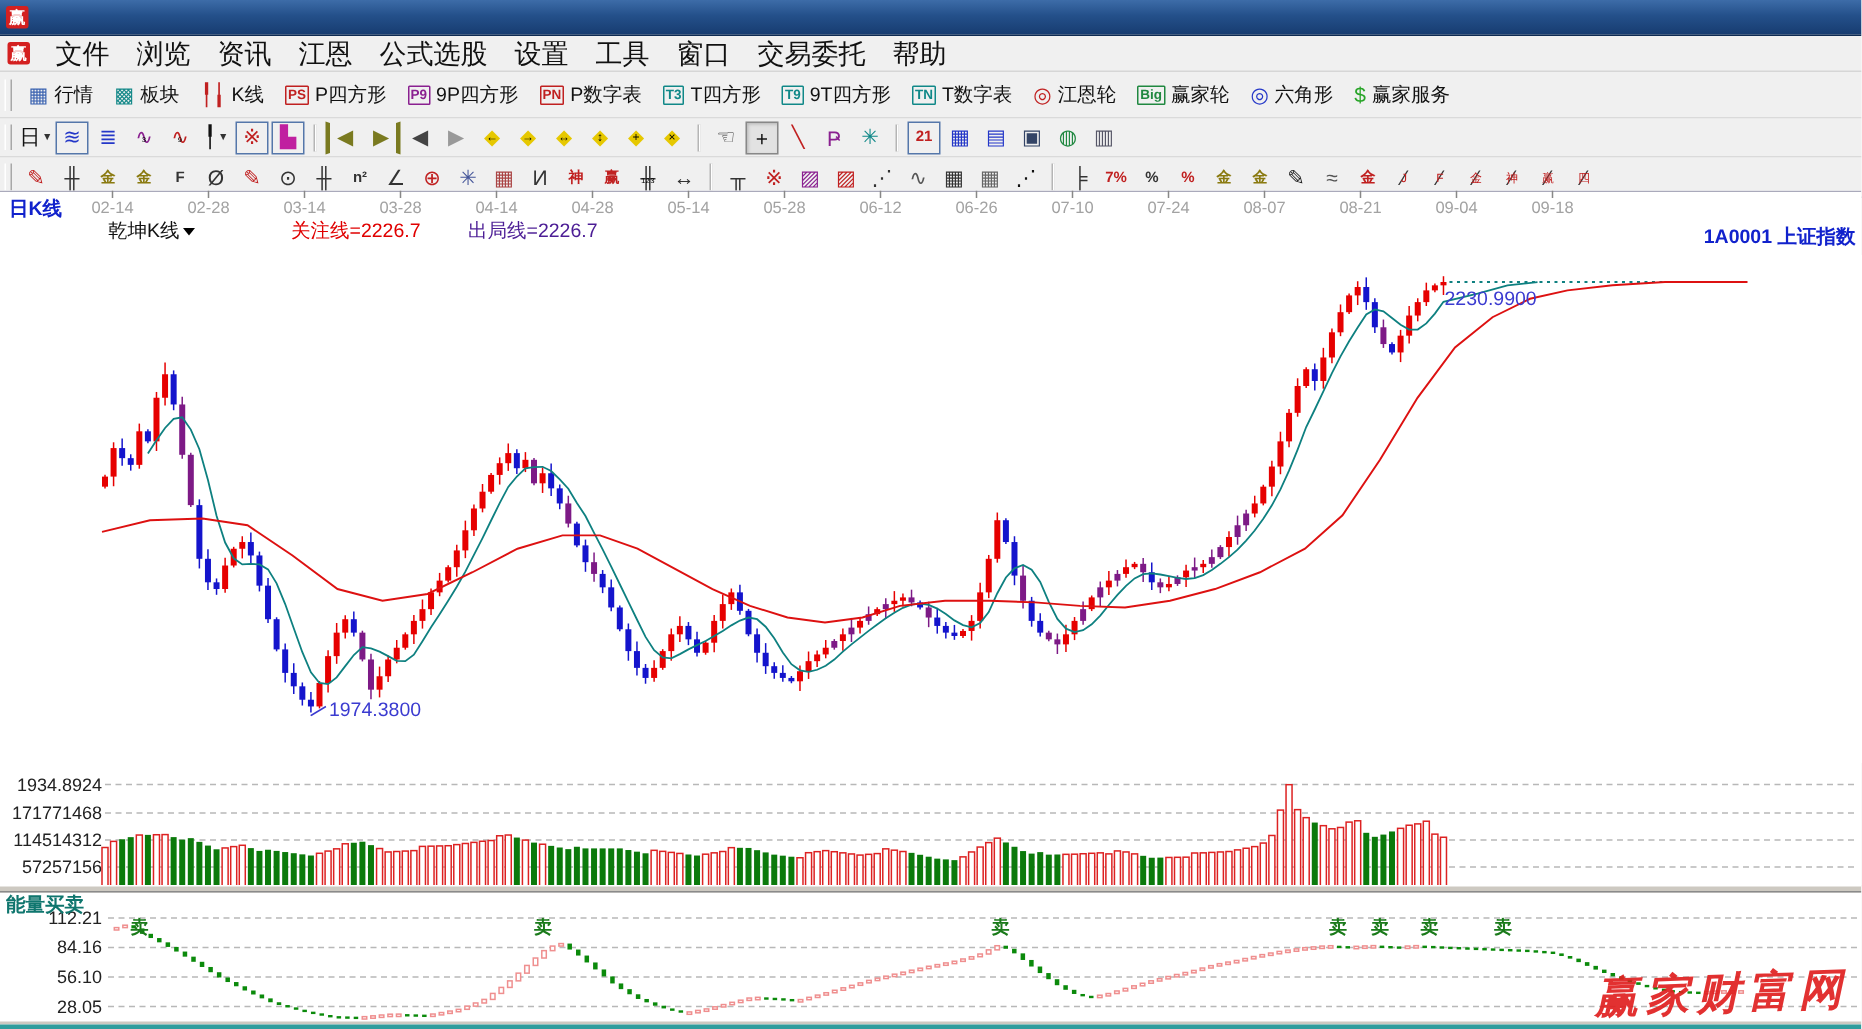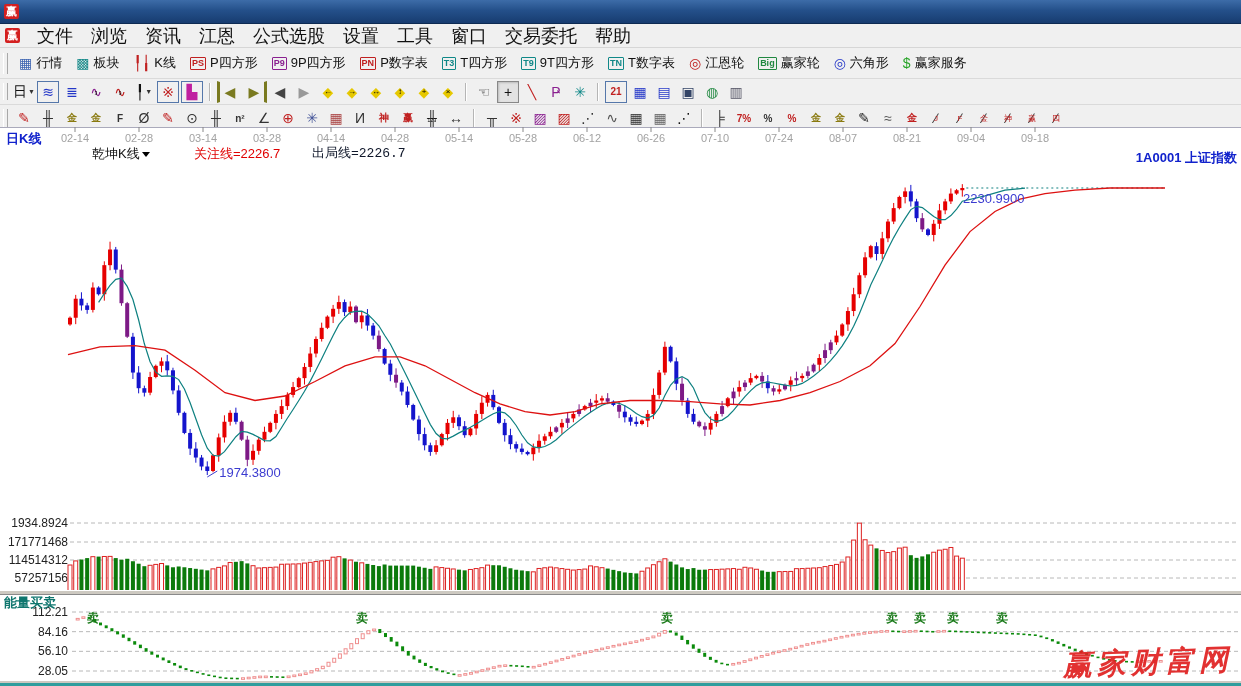--- a/index.html
+++ b/index.html
@@ -40,21 +40,21 @@
   .ticon.barR{border-right:3px solid #7a7a20;}
   .ticon.small{font-size:10px;font-weight:bold;}
   .dd{font-size:7px;color:#333;margin-left:1px;}
   
   .chart-area{position:absolute;left:0;right:0;top:127px;bottom:0;background:#fff;}
   .chart-area svg{position:absolute;inset:0;width:100%;height:100%;}
   .hlabel{position:absolute;font-size:13px;white-space:nowrap;line-height:14px;}
   .lbl-blue{color:#1122cc;font-weight:bold;}
   .lbl-black{color:#111;}
   .lbl-red{color:#e00000;text-align:center;}
-  .lbl-teal{color:#0f172a;font-family:Liberation Mono, monospace;}
+  .lbl-teal{color:#4c1d95;}
   .caret{display:inline-block;width:0;height:0;border-left:4px solid transparent;border-right:4px solid transparent;border-top:5px solid #000;vertical-align:middle;margin-left:2px;}
   .osc-title{position:absolute;left:4px;top:467px;font-size:13px;font-weight:bold;color:#0f766e;}
   .watermark{position:absolute;right:8px;bottom:3px;font-size:29px;font-weight:bold;color:#e02020;
     letter-spacing:5px;transform:rotate(-2deg);opacity:.92;font-style:italic;}
   text{font-family:"Liberation Sans","DejaVu Sans",sans-serif;}
 </style>
 </head>
 <body>
 
 <div class="titlebar">
@@ -951,21 +951,21 @@
         <text x="892" y="622" text-anchor="middle" font-size="12" font-weight="bold" fill="#1a7a1a">卖</text>
         <text x="920" y="622" text-anchor="middle" font-size="12" font-weight="bold" fill="#1a7a1a">卖</text>
         <text x="953" y="622" text-anchor="middle" font-size="12" font-weight="bold" fill="#1a7a1a">卖</text>
         <text x="1002" y="622" text-anchor="middle" font-size="12" font-weight="bold" fill="#1a7a1a">卖</text>
       </g>
       <rect x="0" y="681" width="1241" height="2" fill="#cdc9c1"></rect>
       <rect x="0" y="683" width="1241" height="3" fill="#2f9d9d"></rect>
     </svg>
 
   <div class="hlabel lbl-blue" style="left:6px;top:5px;">日K线</div>
-  <div class="hlabel lbl-black" style="left:72px;top:20px;margin-left:20px;">
+  <div class="hlabel lbl-black" style="left:72px;top:20px;">
     <span>乾坤K线</span><span class="caret"></span>
   </div>
   <div class="hlabel lbl-red" style="left:194px;top:20px;">关注线=2226.7</div>
   <div class="hlabel lbl-teal" style="left:312px;top:20px;">出局线=2226.7</div>
   <div class="hlabel lbl-blue" style="right:4px;top:24px;">
     <span>1A0001</span>&nbsp;<span>上证指数</span>
   </div>
   <div class="osc-title">能量买卖</div>
   <div class="watermark">赢家财富网</div>
 </div>

